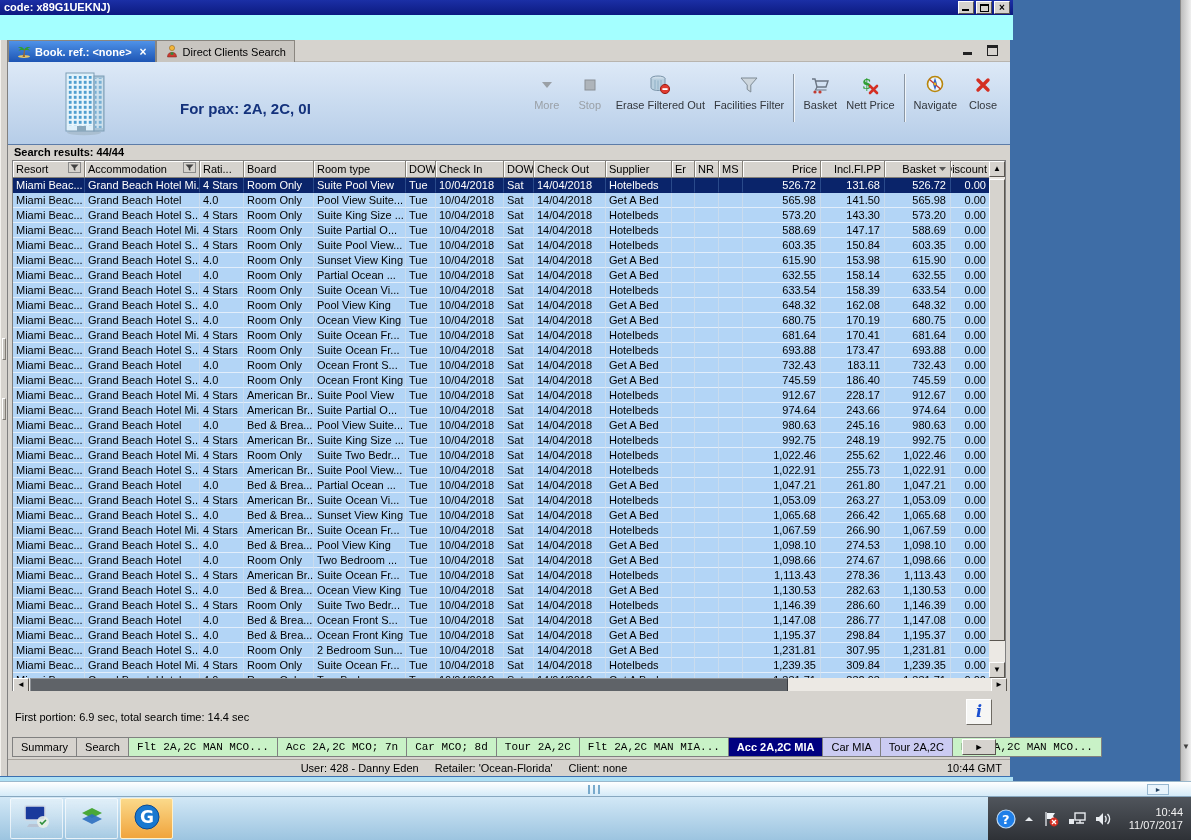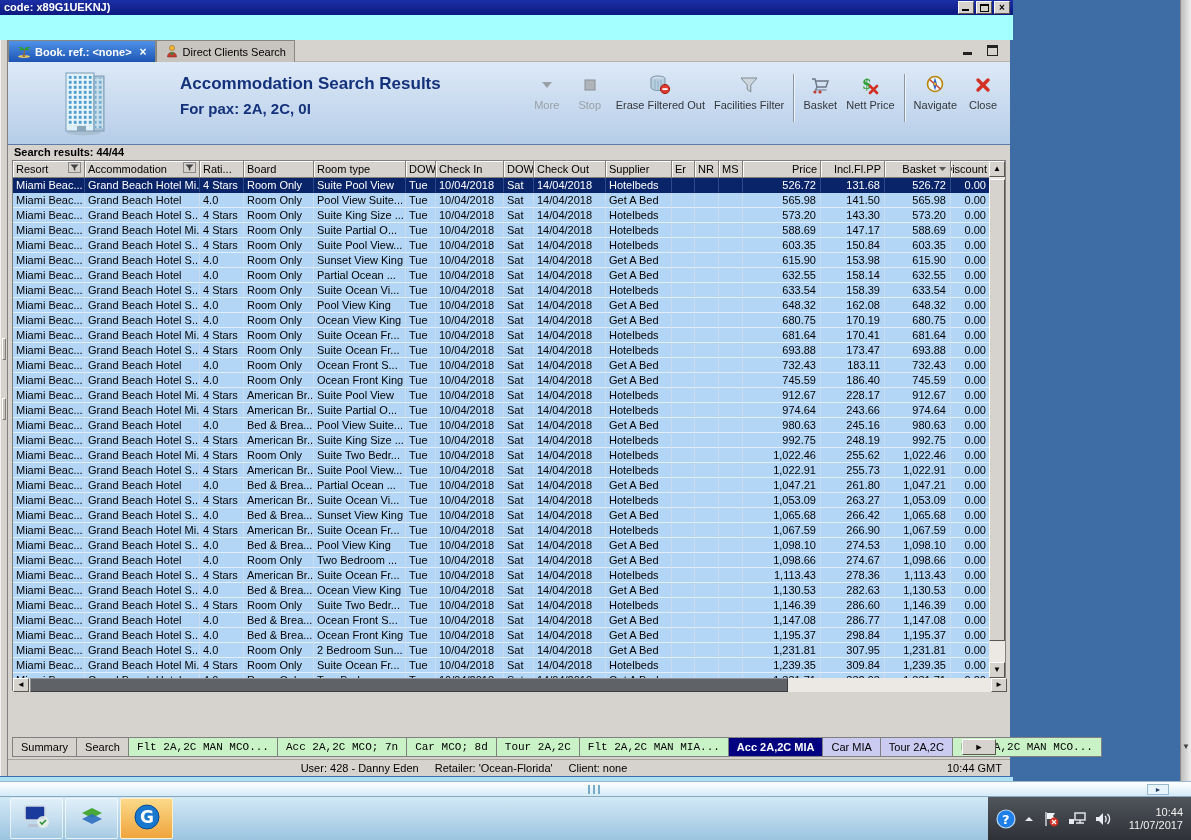--- a/index.html
+++ b/index.html
@@ -209,21 +209,20 @@
                 <rect x="0.8" y="0.8" width="2.8" height="3" fill="#4e9ed0"></rect>
               </pattern>
             </defs>
             <ellipse cx="26" cy="62.5" rx="17" ry="2.8" fill="#9fb2c0" opacity="0.6"></ellipse>
             <rect x="8" y="3" width="28" height="58" fill="#dff0fa" stroke="#7d9db5"></rect>
             <rect x="36" y="6" width="10" height="55" fill="#a8c4d8" stroke="#7d9db5"></rect>
             <rect x="10" y="6" width="24" height="50" fill="url(#wp)"></rect>
             <rect x="37" y="8" width="8" height="50" fill="url(#wp)" opacity="0.55"></rect>
             <rect x="19" y="56" width="9" height="5" fill="#8aa8bc"></rect>
           </svg></span>
-      <span class="htitle">Accommodation Search Results</span>
       <span class="hsub">For pax: 2A, 2C, 0I</span>
       <span class="htools">
           <div class="tbtn dis">
             <span class="ticon">
               <svg width="16" height="16" viewBox="0 0 16 16">
                 <path d="M3 5h10l-5 6z" fill="#9aa0a6"></path>
               </svg>
             </span>
             <span class="tlabel">More</span>
           </div>
@@ -1019,20 +1018,24 @@
         <span class="vthumb"></span>
         <span class="varr" style="top:501px">▼</span>
       </div>
       <div class="hscroll">
         <span class="harr" style="left:0">◄</span>
         <span class="hthumb"></span>
         <span class="harr" style="right:0">►</span>
       </div>
     </div>
 
+    <div class="infp">
+      <span class="timing">First portion: 6.9 sec, total search time: 14.4 sec</span>
+      <span class="ibtn">i</span>
+    </div>
 
     <div class="btabs">
         <div class="btab bt-gray">Summary</div>
         <div class="btab bt-gray">Search</div>
         <div class="btab bt-green">Flt 2A,2C MAN MCO...</div>
         <div class="btab bt-green">Acc 2A,2C MCO; 7n</div>
         <div class="btab bt-green">Car MCO; 8d</div>
         <div class="btab bt-green">Tour 2A,2C</div>
         <div class="btab bt-green">Flt 2A,2C MAN MIA...</div>
         <div class="btab bt-sel">Acc 2A,2C MIA</div>

